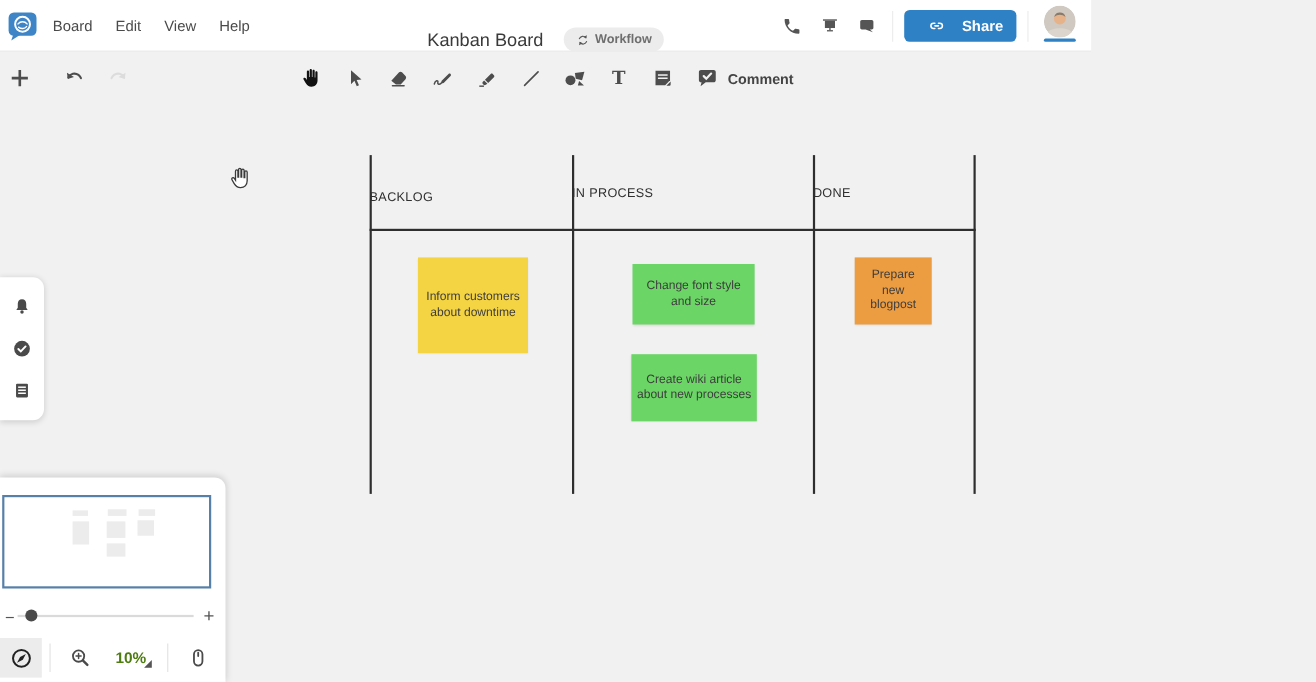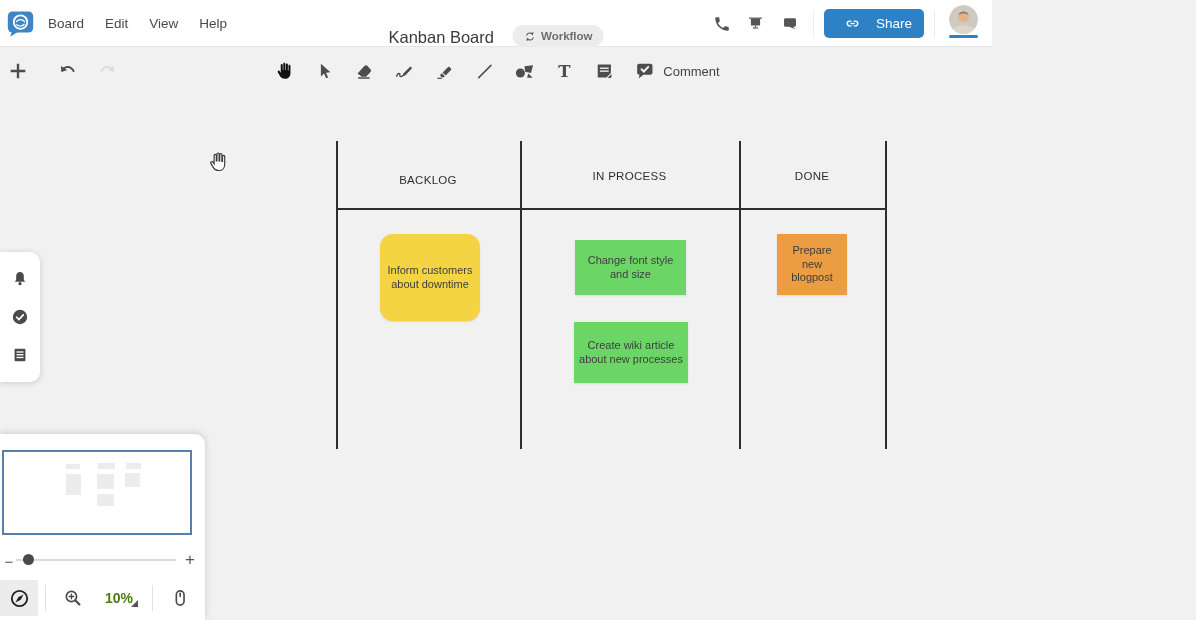--- a/index.html
+++ b/index.html
@@ -17,44 +17,44 @@
                 display:flex; align-items:flex-end; gap:18px; }
   .board-title { font-size:16.5px; color:#3a3a3a; white-space:nowrap; }
   .badge { display:flex; align-items:center; gap:5px; background:#ececec; border-radius:12px;
            height:22px; padding:0 11px; color:#6e6e6e; font-size:11.5px; font-weight:bold; }
   .tb-right { position:absolute; right:0; top:0; height:47px; display:flex; align-items:center; }
   .icon-btn { display:flex; align-items:center; justify-content:center; color:#555; }
   .tb-right .icon-btn { width:20px; height:20px; margin:0 7px; }
   .vsep { width:1px; height:28px; background:#ececec; margin:0 6px; }
   .share-btn { display:flex; align-items:center; gap:6px; background:#2e81c5; color:#fff;
                border:none; border-radius:5px; height:29px; padding:0 12px; font-size:13.5px;
-               font-weight:normal; font-family:inherit; margin:0 4px; }
+               font-weight:bold; font-family:inherit; margin:0 4px; }
   .avatar-wrap { position:relative; width:29px; height:38px; margin:0 14px 0 8px; }
   .avatar { width:29px; height:29px; border-radius:50%; overflow:hidden; display:block; }
   .presence-bar { position:absolute; left:0; top:30px; width:29px; height:3.5px;
                   background:#2e81c5; border-radius:2px; }
 
   
   .toolbar { position:absolute; top:48px; left:0; width:100%; height:46px; z-index:20; }
   .tools-left { position:absolute; left:6px; top:0; height:46px; display:flex; align-items:center; }
   .tools-left .tool { margin-right:0; }
   .tools-center { position:absolute; left:50%; transform:translateX(-50%); top:0; height:46px;
                   display:flex; align-items:center; gap:16px; }
   .tools-right { position:absolute; right:12px; top:0; height:46px; display:flex; align-items:center; gap:24px; }
   .tool { width:24px; height:24px; display:flex; align-items:center; justify-content:center; color:#4d4d4d; }
   .tool.active { color:#111; }
   .tool.disabled { color:#dcdcdc; }
   .comment-tool { display:flex; align-items:center; gap:7px; color:#4d4d4d; }
-  .comment-label { font-size:13px; font-weight:normal; color:#444; }
+  .comment-label { font-size:13px; font-weight:bold; color:#444; }
   .editor-label { font-size:13px; color:#8f8f8f; }
 
   
   .vline { position:absolute; width:2px; background:#2e2e2e; top:141px; height:308px; }
   .hline { position:absolute; height:2px; background:#2e2e2e; top:208px; left:336px; width:551px; }
-  .col-header { position:absolute; text-align:center; font-size:11.5px; color:#2f2f2f; letter-spacing:.3px; }
+  .col-header { position:absolute; text-align:left; font-size:11.5px; color:#2f2f2f; letter-spacing:.3px; }
   .card { position:absolute; display:flex; align-items:center; justify-content:center; text-align:center;
           font-size:11px; line-height:1.25; color:#3e3e3e; padding:5px; box-shadow:0 1px 2px rgba(0,0,0,.10); }
   .card.yellow { background:#f5d444; }
   .card.green  { background:#6bd566; }
   .card.orange { background:#ec9c41; }
   .hand-cursor { position:absolute; left:206px; top:150px; width:24px; height:24px; z-index:15; }
 
   
   .left-rail { position:absolute; left:0; top:252px; width:40px; height:130px; background:#fff;
                border-radius:0 10px 10px 0; box-shadow:0 1px 6px rgba(0,0,0,.16); z-index:25;
@@ -257,21 +257,21 @@
   <div class="vline" style="left:336px;"></div>
   <div class="vline" style="left:520px;"></div>
   <div class="vline" style="left:739px;"></div>
   <div class="vline" style="left:885px;"></div>
   <div class="hline"></div>
 
   <div class="col-header" style="left:336px; width:184px; top:174px;">BACKLOG</div>
   <div class="col-header" style="left:520px; width:219px; top:170px;">IN PROCESS</div>
   <div class="col-header" style="left:739px; width:146px; top:170px;">DONE</div>
 
-  <div class="card yellow" style="left:380px; top:234px; width:100px; height:87px;border-radius:13px;">Inform customers about downtime</div>
+  <div class="card yellow" style="left:380px; top:234px; width:100px; height:87px;">Inform customers about downtime</div>
   <div class="card green" style="left:575px; top:240px; width:111px; height:55px;">Change font style and size</div>
   <div class="card green" style="left:574px; top:322px; width:114px; height:61px;">Create wiki article about new processes</div>
   <div class="card orange" style="left:777px; top:234px; width:70px; height:61px;">Prepare new blogpost</div>
 
   <div class="hand-cursor">
     <svg viewBox="0 0 24 24" width="24" height="24">
       <path d="M8.1 13.4 V5.6 c0-.66.5-1.2 1.1-1.2 s1.1.54 1.1 1.2 V11 h.6 V4.2 c0-.66.5-1.2 1.1-1.2 s1.1.54 1.1 1.2 V11 h.6 V4.9 c0-.66.5-1.2 1.1-1.2 s1.1.54 1.1 1.2 V11.4 h.6 V6.5 c0-.66.5-1.2 1.1-1.2 s1.1.54 1.1 1.2 V14.4 c0 3.6-2.5 6.1-6 6.1 -2.7 0-4.4-1.2-5.8-3.6 L4.9 13.4 c-.4-.7-.2-1.4.4-1.7 .6-.3 1.3-.1 1.7.5 l1.1 1.6 Z" fill="#fff" stroke="#3a3a3a" stroke-width="1.2"></path>
     </svg>
   </div>
 

